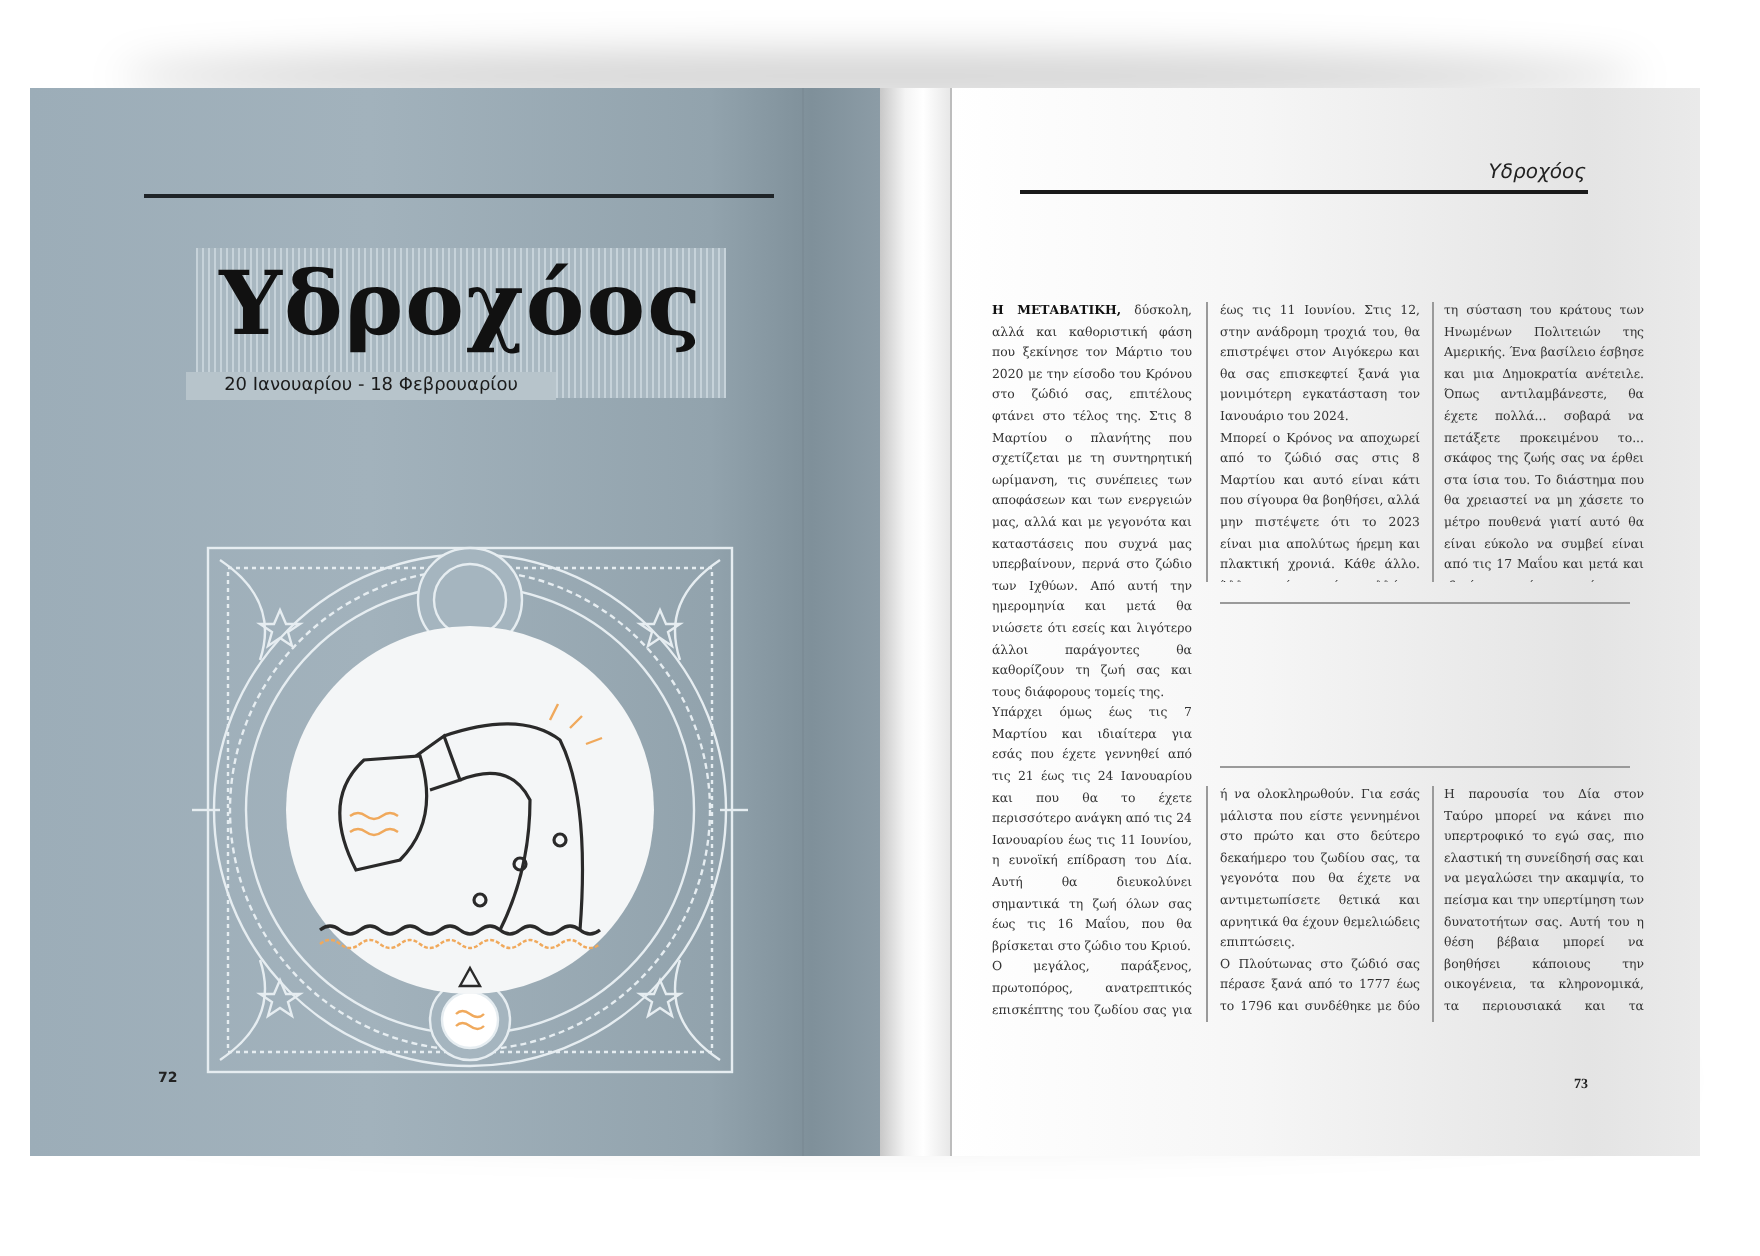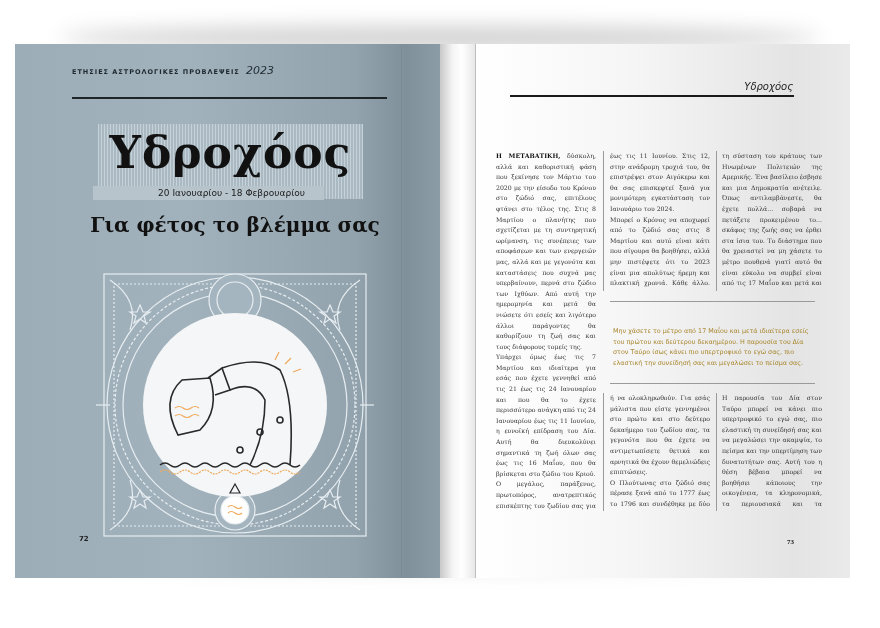--- a/index.html
+++ b/index.html
@@ -14,21 +14,21 @@
     background:linear-gradient(90deg,#c8c8c8 0%,#f4f4f4 35%,#ffffff 60%,#e6e6e6 100%);}
   .gutter .edge{position:absolute;right:0;top:0;width:1px;height:534px;background:#bdbdbd;}
   .right-page{position:absolute;left:461px;top:0;width:374px;height:534px;
     background:linear-gradient(90deg,#ffffff 0%,#f6f6f6 40%,#e4e4e4 85%,#eaeaea 100%);}
   .kicker{position:absolute;left:57px;top:20px;font-family:"DejaVu Sans",sans-serif;font-size:6.5px;letter-spacing:1px;color:#1f2a30;font-weight:bold;}
   .kicker .year{font-size:11px;font-style:italic;font-weight:normal;letter-spacing:0;margin-left:3px;}
   .rule-left{position:absolute;left:57px;top:53px;width:315px;height:2px;background:#1f2428;}
   .title-band{position:absolute;left:83px;top:80px;width:265px;height:75px;
     background:repeating-linear-gradient(90deg,#c6d2d9 0px,#c6d2d9 1px,#a9b8c1 1px,#a9b8c1 3px);}
   .title{position:absolute;left:0;width:100%;top:3px;text-align:center;font-family:"DejaVu Serif",serif;font-weight:bold;font-size:44px;color:#111;letter-spacing:1px;}
-  .dates{position:absolute;left:78px;top:142px;width:185px;height:14px;background:#b7c4cb;font-family:"DejaVu Sans",sans-serif;font-size:9px;text-align:center;line-height:14px;color:#1b1b1b;padding-left:46px;}
+  .dates{position:absolute;left:78px;top:142px;width:185px;height:14px;background:#b7c4cb;font-family:"DejaVu Sans",sans-serif;font-size:9px;text-align:center;line-height:14px;color:#1b1b1b;}
   .headline{position:absolute;left:70px;top:170px;width:300px;text-align:center;font-family:"DejaVu Serif",serif;font-weight:bold;font-size:20px;line-height:22px;color:#111;}
   .emblem{position:absolute;left:75px;top:216px;width:290px;height:290px;}
   .page-num-left{position:absolute;left:64px;top:539px;font-family:"DejaVu Sans",sans-serif;font-size:7px;font-weight:bold;color:#222;text-align:center;}
   .page-num-left,.page-num-right{top:auto;}
   .running-head{position:absolute;right:57px;top:37px;font-family:"DejaVu Sans",sans-serif;font-style:italic;font-size:10px;color:#222;}
   .rule-right{position:absolute;left:34px;top:51px;width:284px;height:2px;background:#1a1a1a;}
   .col{position:absolute;width:100px;font-family:"DejaVu Serif",serif;font-size:6.2px;line-height:10.6px;color:#333;text-align:justify;}
   .col p{margin:0;}
   .col .lead{font-weight:bold;color:#111;}
   .vsep{position:absolute;width:1px;background:#9a9a9a;}
@@ -40,33 +40,28 @@
 <body>
 
 <div class="shadow-top"></div>
 <div class="shadow"></div>
 
 <div class="spread">
 
   <div class="left-page">
     <div class="fold"></div>
 
-    <div class="kicker">
-      <span>ΕΤΗΣΙΕΣ ΑΣΤΡΟΛΟΓΙΚΕΣ ΠΡΟΒΛΕΨΕΙΣ</span>
-      <span class="year">2023</span>
-    </div>
     <div class="rule-left"></div>
 
     <div class="title-band">
       <div class="title">Υδροχόος</div>
     </div>
     <div class="dates">20 Ιανουαρίου - 18 Φεβρουαρίου</div>
 
     <div class="headline">
-      <div>Για φέτος το βλέμμα σας</div>
     </div>
 
     <svg class="emblem" viewBox="0 0 290 290">
       <g fill="none" stroke="#e6edf1" stroke-width="1.2">
         <rect x="14" y="14" width="262" height="262"></rect>
         <rect x="24" y="24" width="242" height="242" stroke-dasharray="2 2"></rect>
         <circle cx="145" cy="145" r="128"></circle>
         <circle cx="145" cy="145" r="120" stroke-dasharray="3 2"></circle>
         <circle cx="145" cy="145" r="112"></circle>
         <circle cx="145" cy="40" r="26" fill="#a5b5bf"></circle>
@@ -126,21 +121,20 @@
     <div class="col" style="left:134px;top:107px;height:140px;overflow:hidden;">
       <p>έως τις 11 Ιουνίου. Στις 12, στην ανάδρομη τροχιά του, θα επιστρέψει στον Αιγόκερω και θα σας επισκεφτεί ξανά για μονιμότερη εγκατάσταση τον Ιανουάριο του 2024.</p>
       <p>Μπορεί ο Κρόνος να αποχωρεί από το ζώδιό σας στις 8 Μαρτίου και αυτό είναι κάτι που σίγουρα θα βοηθήσει, αλλά μην πιστέψετε ότι το 2023 είναι μια απολύτως ήρεμη και πλακτική χρονιά. Κάθε άλλο. Άλλωστε, έχουν τόσα πολλά να διορθωθούν, να ξεκινήσουν</p>
     </div>
     <div class="vsep" style="left:240px;top:107px;height:140px;"></div>
     <div class="col" style="left:246px;top:107px;height:140px;overflow:hidden;">
       <p>τη σύσταση του κράτους των Ηνωμένων Πολιτειών της Αμερικής. Ένα βασίλειο έσβησε και μια Δημοκρατία ανέτειλε. Όπως αντιλαμβάνεστε, θα έχετε πολλά... σοβαρά να πετάξετε προκειμένου το... σκάφος της ζωής σας να έρθει στα ίσια του. Το διάστημα που θα χρειαστεί να μη χάσετε το μέτρο πουθενά γιατί αυτό θα είναι εύκολο να συμβεί είναι από τις 17 Μαΐου και μετά και ιδιαίτερα εσείς του πρώτου και του δεύτερου δεκαπμέρου.</p>
     </div>
 
     <div class="hrule" style="left:134px;top:257px;width:205px;"></div>
-    <div class="pull">Μην χάσετε το μέτρο από 17 Μαΐου και μετά ιδιαίτερα εσείς του πρώτου και δεύτερου δεκαημέρου. Η παρουσία του Δία στον Ταύρο ίσως κάνει πιο υπερτροφικό το εγώ σας, πιο ελαστική την συνείδησή σας και μεγαλώσει το πείσμα σας.</div>
     <div class="hrule" style="left:134px;top:339px;width:205px;"></div>
 
     <div class="vsep" style="left:127px;top:349px;height:118px;"></div>
     <div class="col" style="left:134px;top:349px;height:118px;overflow:hidden;">
       <p>ή να ολοκληρωθούν. Για εσάς μάλιστα που είστε γεννημένοι στο πρώτο και στο δεύτερο δεκαήμερο του ζωδίου σας, τα γεγονότα που θα έχετε να αντιμετωπίσετε θετικά και αρνητικά θα έχουν θεμελιώδεις επιπτώσεις.</p>
       <p>Ο Πλούτωνας στο ζώδιό σας πέρασε ξανά από το 1777 έως το 1796 και συνδέθηκε με δύο μεγάλα, ιστορικά γεγονότα. Τη Γαλλική Επανάσταση και</p>
     </div>
     <div class="vsep" style="left:240px;top:349px;height:118px;"></div>
     <div class="col" style="left:246px;top:349px;height:118px;overflow:hidden;">
       <p>Η παρουσία του Δία στον Ταύρο μπορεί να κάνει πιο υπερτροφικό το εγώ σας, πιο ελαστική τη συνείδησή σας και να μεγαλώσει την ακαμψία, το πείσμα και την υπερτίμηση των δυνατοτήτων σας. Αυτή του η θέση βέβαια μπορεί να βοηθήσει κάποιους την οικογένεια, τα κληρονομικά, τα περιουσιακά και τα ακίνητα.</p>

